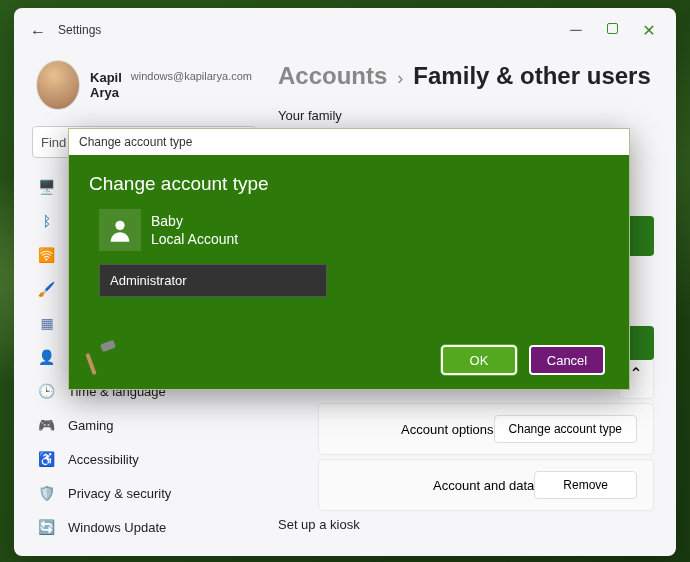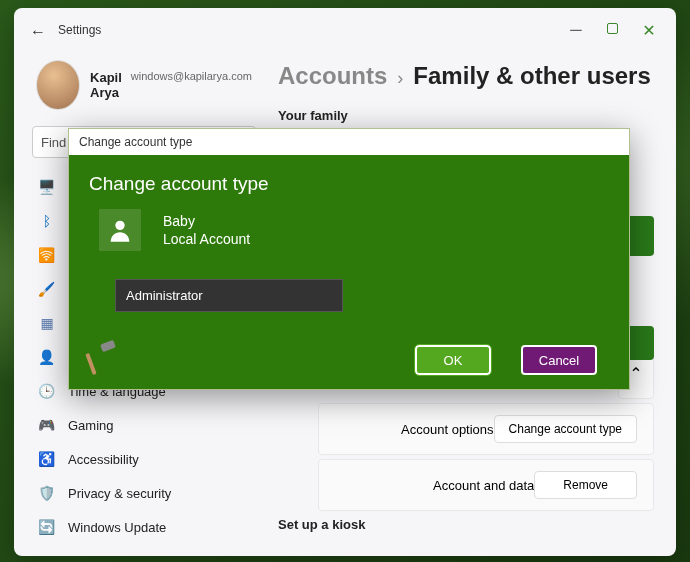--- a/index.html
+++ b/index.html
@@ -21,42 +21,42 @@
 .search-box { height: 32px; border: 1px solid #ccc; border-radius: 4px; background: #fff; padding: 0 8px; font-size: 13px; color: #555; display: flex; align-items: center; margin-bottom: 12px; }
 .nav { flex: 1; overflow-y: auto; }
 .nav-item { display: flex; align-items: center; gap: 12px; height: 34px; padding: 0 6px; border-radius: 4px; font-size: 13px; color: #222; cursor: pointer; position: relative; }
 .nav-item.active::before { content: ''; position: absolute; left: -4px; top: 8px; bottom: 8px; width: 3px; background: #0067c0; border-radius: 2px; }
 .nav-icon { width: 18px; height: 18px; display: inline-flex; align-items: center; justify-content: center; font-size: 14px; }
 .right-col { flex: 1; padding: 10px 22px 10px 12px; overflow-y: auto; }
 .crumbs { display: flex; align-items: baseline; gap: 10px; margin-bottom: 18px; }
 .crumb-parent { font-size: 24px; color: #888; font-weight: 600; }
 .crumb-sep { font-size: 18px; color: #888; }
 .crumb-current { font-size: 24px; color: #222; font-weight: 600; }
-.section-h { font-size: 13px; font-weight: 700; color: #222; margin: 6px 0 4px; }
+.section-h { font-size: 13px; font-weight: 400; color: #222; margin: 6px 0 4px; }
 .section-desc { font-size: 12px; color: #666; margin-bottom: 6px; }
 .option-row { display: flex; align-items: center; justify-content: flex-end; height: 52px; border-radius: 4px; border: 1px solid #e8e8ea; padding: 0 16px; margin-bottom: 4px; background: #fafafb; font-size: 13px; }
 .opt-btn { padding: 6px 14px; border: 1px solid #ddd; border-radius: 4px; background: #fff; font-size: 12px; cursor: pointer; }
 .chev-box { width: 36px; height: 52px; border: 1px solid #e8e8ea; border-radius: 4px; display: flex; align-items: center; justify-content: center; margin-left: auto; background: #fafafb; cursor: pointer; }
 .row-wrap { display: flex; gap: 4px; margin-bottom: 4px; }
 .row-wrap .spacer { flex: 1; }
 
 
 .dialog { position: absolute; top: 128px; left: 68px; width: 562px; background: #fff; border: 1px solid #b0c090; box-shadow: 0 8px 30px rgba(0,0,0,0.4); }
 .dlg-title { font-size: 12px; padding: 6px 10px; color: #333; background: #fff; }
 .dlg-body { background: #2d7a0a; padding: 18px 20px 18px 20px; position: relative; min-height: 234px; }
 .dlg-heading { color: #fff; font-size: 19px; font-weight: 400; margin-bottom: 14px; }
-.acct-row { display: flex; align-items: center; gap: 22px; margin-bottom: 28px; margin-left: 10px; }
+.acct-row { display: flex; align-items: center; gap: 10px; margin-bottom: 13px; margin-left: 10px; }
 .acct-avatar { width: 42px; height: 42px; background: #4a8a2a; display: flex; align-items: center; justify-content: center; }
 .acct-avatar svg { fill: #fff; }
 .acct-text { color: #fff; font-size: 14px; line-height: 1.3; }
-.dropdown-list { margin: 0 0 40px 26px; width: 228px; background: #8b5cf6; border: 1px solid #555; }
+.dropdown-list { margin: 0 0 40px 10px; width: 228px; background: #8b5cf6; border: 1px solid #555; }
 .dd-item { padding: 8px 10px; color: #fff; font-size: 13px; cursor: pointer; }
 .dd-item.hover { background: #333; }
 .dd-item + .dd-item { border-top: 1px solid #0a3a00; }
-.dlg-buttons { position: absolute; bottom: 14px; right: 32px; display: flex; gap: 30px; }
+.dlg-buttons { position: absolute; bottom: 14px; right: 24px; display: flex; gap: 12px; }
 .dlg-btn { width: 76px; height: 30px; border-radius: 4px; font-size: 13px; cursor: pointer; display: flex; align-items: center; justify-content: center; }
 .dlg-btn.ok { background: #54a820; color: #fff; border: 2px solid #fff; outline: 1px solid #54a820; }
 .dlg-btn.cancel { background: #701a75; color: #fff; border: 2px solid #fff; }
 .hammer { position: absolute; bottom: 10px; left: 14px; width: 40px; height: 40px; }
 
 .stub-right { position: absolute; right: 22px; background: #2a7a1a; width: 44px; border-radius: 4px; }
 .stub1 { top: 208px; height: 40px; }
 .stub2 { top: 318px; height: 34px; }
 </style>
 </head>

